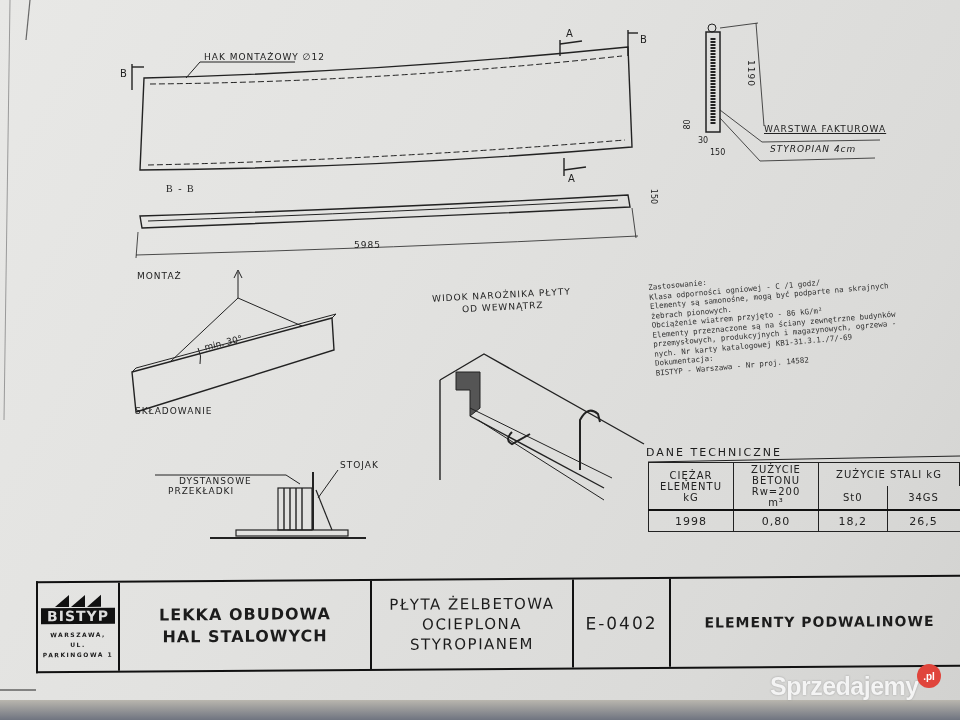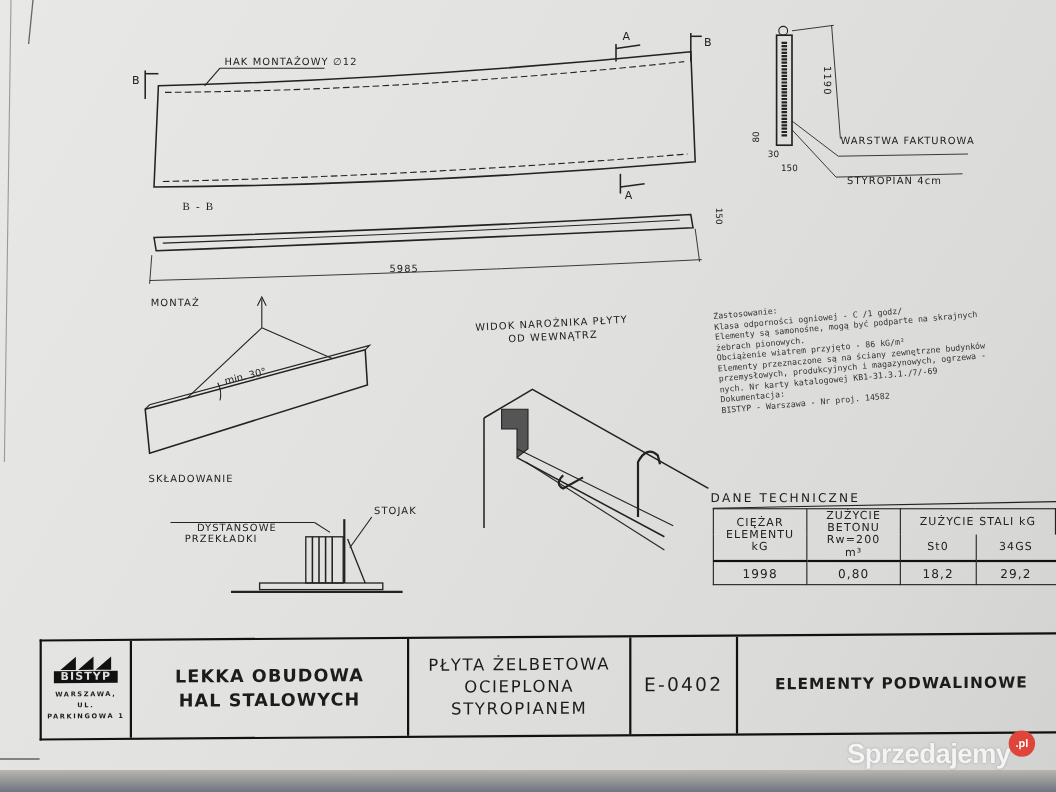--- a/index.html
+++ b/index.html
@@ -22,21 +22,21 @@
   table.tech tr.vals td{border-top:2px solid #111;height:18px;font-size:11px;}
   .titleblock{position:absolute;left:36px;top:578px;width:930px;height:88px;border:2px solid #111;border-right:none;display:flex;transform:skewY(-0.4deg);}
   .tb-cell{border-right:2px solid #111;display:flex;flex-direction:column;align-items:center;justify-content:center;text-align:center;}
   .tb-logo{width:80px;}
   .tb-main{width:250px;font-size:16px;font-weight:bold;line-height:22px;letter-spacing:1px;}
   .tb-sub{width:200px;font-size:15px;line-height:20px;letter-spacing:1.5px;}
   .tb-code{width:95px;font-size:17px;letter-spacing:2px;}
   .tb-cat{flex:1;font-size:14px;font-weight:bold;letter-spacing:1px;border-right:none;}
   .logo-roof{display:flex;gap:2px;}
   .logo-roof span{width:0;height:0;border-left:14px solid transparent;border-bottom:12px solid #111;}
-  .logo-name{background:#111;color:#ddd;font-size:10px;font-weight:bold;padding:0 6px;margin-top:1px;letter-spacing:1px;}
+  .logo-name{background:#111;color:#ddd;font-size:14px;font-weight:bold;padding:0 6px;margin-top:1px;letter-spacing:1px;}
   .logo-addr{font-size:6px;font-weight:bold;letter-spacing:1.5px;margin-top:6px;line-height:10px;}
   .watermark{position:absolute;left:770px;top:672px;font-family:"Liberation Sans",sans-serif;font-weight:bold;font-size:25px;color:#f4f4f4;
     text-shadow:0 0 2px #999;letter-spacing:-0.5px;}
   .wm-badge{position:absolute;left:917px;top:664px;width:24px;height:24px;border-radius:50%;background:#e0453c;color:#fff;font-size:10px;font-weight:bold;
     display:flex;align-items:center;justify-content:center;font-family:"Liberation Sans",sans-serif;}
 </style>
 </head>
 <body>
 
 <div class="sheet"></div>
@@ -119,31 +119,31 @@
 <div class="txt small" style="left:204px;top:52px;">HAK MONTAŻOWY ∅12</div>
 <div class="txt label" style="left:120px;top:68px;">B</div>
 <div class="txt label" style="left:640px;top:34px;">B</div>
 <div class="txt label" style="left:566px;top:28px;">A</div>
 <div class="txt label" style="left:568px;top:173px;">A</div>
 
 <div class="txt small" style="left:756px;top:60px;transform:rotate(90deg);transform-origin:left top;">1190</div>
 <div class="txt" style="left:682px;top:120px;font-size:8px;transform:rotate(-90deg);">80</div>
 <div class="txt" style="left:698px;top:136px;font-size:8px;">30</div>
 <div class="txt" style="left:710px;top:148px;font-size:8px;">150</div>
-<div class="txt small" style="left:764px;top:124px;">WARSTWA FAKTUROWA</div>
-<div class="txt small" style="left:770px;top:160px;">STYROPIAN 4cm</div>
+<div class="txt small" style="left:764px;top:124px;text-decoration:underline;">WARSTWA FAKTUROWA</div>
+<div class="txt small" style="left:770px;top:144px;font-style:italic;">STYROPIAN 4cm</div>
 
 <div class="txt label" style="left:166px;top:183px;font-family:Liberation Serif, serif;">B - B</div>
 <div class="txt small" style="left:354px;top:240px;">5985</div>
 <div class="txt" style="left:646px;top:192px;font-size:8px;transform:rotate(90deg);">150</div>
 
 <div class="txt small" style="left:137px;top:271px;">MONTAŻ</div>
 <div class="txt" style="left:204px;top:338px;font-size:9px;transform:rotate(-14deg);">min. 30°</div>
 
-<div class="txt small" style="left:135px;top:431px;">SKŁADOWANIE</div>
+<div class="txt small" style="left:135px;top:406px;">SKŁADOWANIE</div>
 <div class="txt small" style="left:168px;top:486px;">PRZEKŁADKI</div>
 <div class="txt small" style="left:168px;top:476px;padding-left:11px;">DYSTANSOWE</div>
 <div class="txt small" style="left:340px;top:460px;">STOJAK</div>
 
 <div class="txt small" style="left:432px;top:290px;transform:rotate(-3deg);">WIDOK NAROŻNIKA PŁYTY</div>
 <div class="txt small" style="left:462px;top:302px;transform:rotate(-3deg);">OD WEWNĄTRZ</div>
 
 <div class="notes">
   <div>Zastosowanie:</div>
   <div>Klasa odporności ogniowej - C /1 godz/</div>
@@ -173,21 +173,21 @@
     <td colspan="2" style="border-bottom:none;">ZUŻYCIE STALI kG</td>
   </tr>
   <tr>
     <td style="border-top:none;">St0</td>
     <td style="border-top:none;border-right:none;">34GS</td>
   </tr>
   <tr class="vals">
     <td>1998</td>
     <td>0,80</td>
     <td>18,2</td>
-    <td style="border-right:none;">29,2</td>
+    <td style="border-right:none;">26,5</td>
   </tr>
 </tbody>
   </table>
 
 <div class="titleblock">
   <div class="tb-cell tb-logo">
     <div class="logo-roof">
         <span></span>
         <span></span>
         <span></span>

